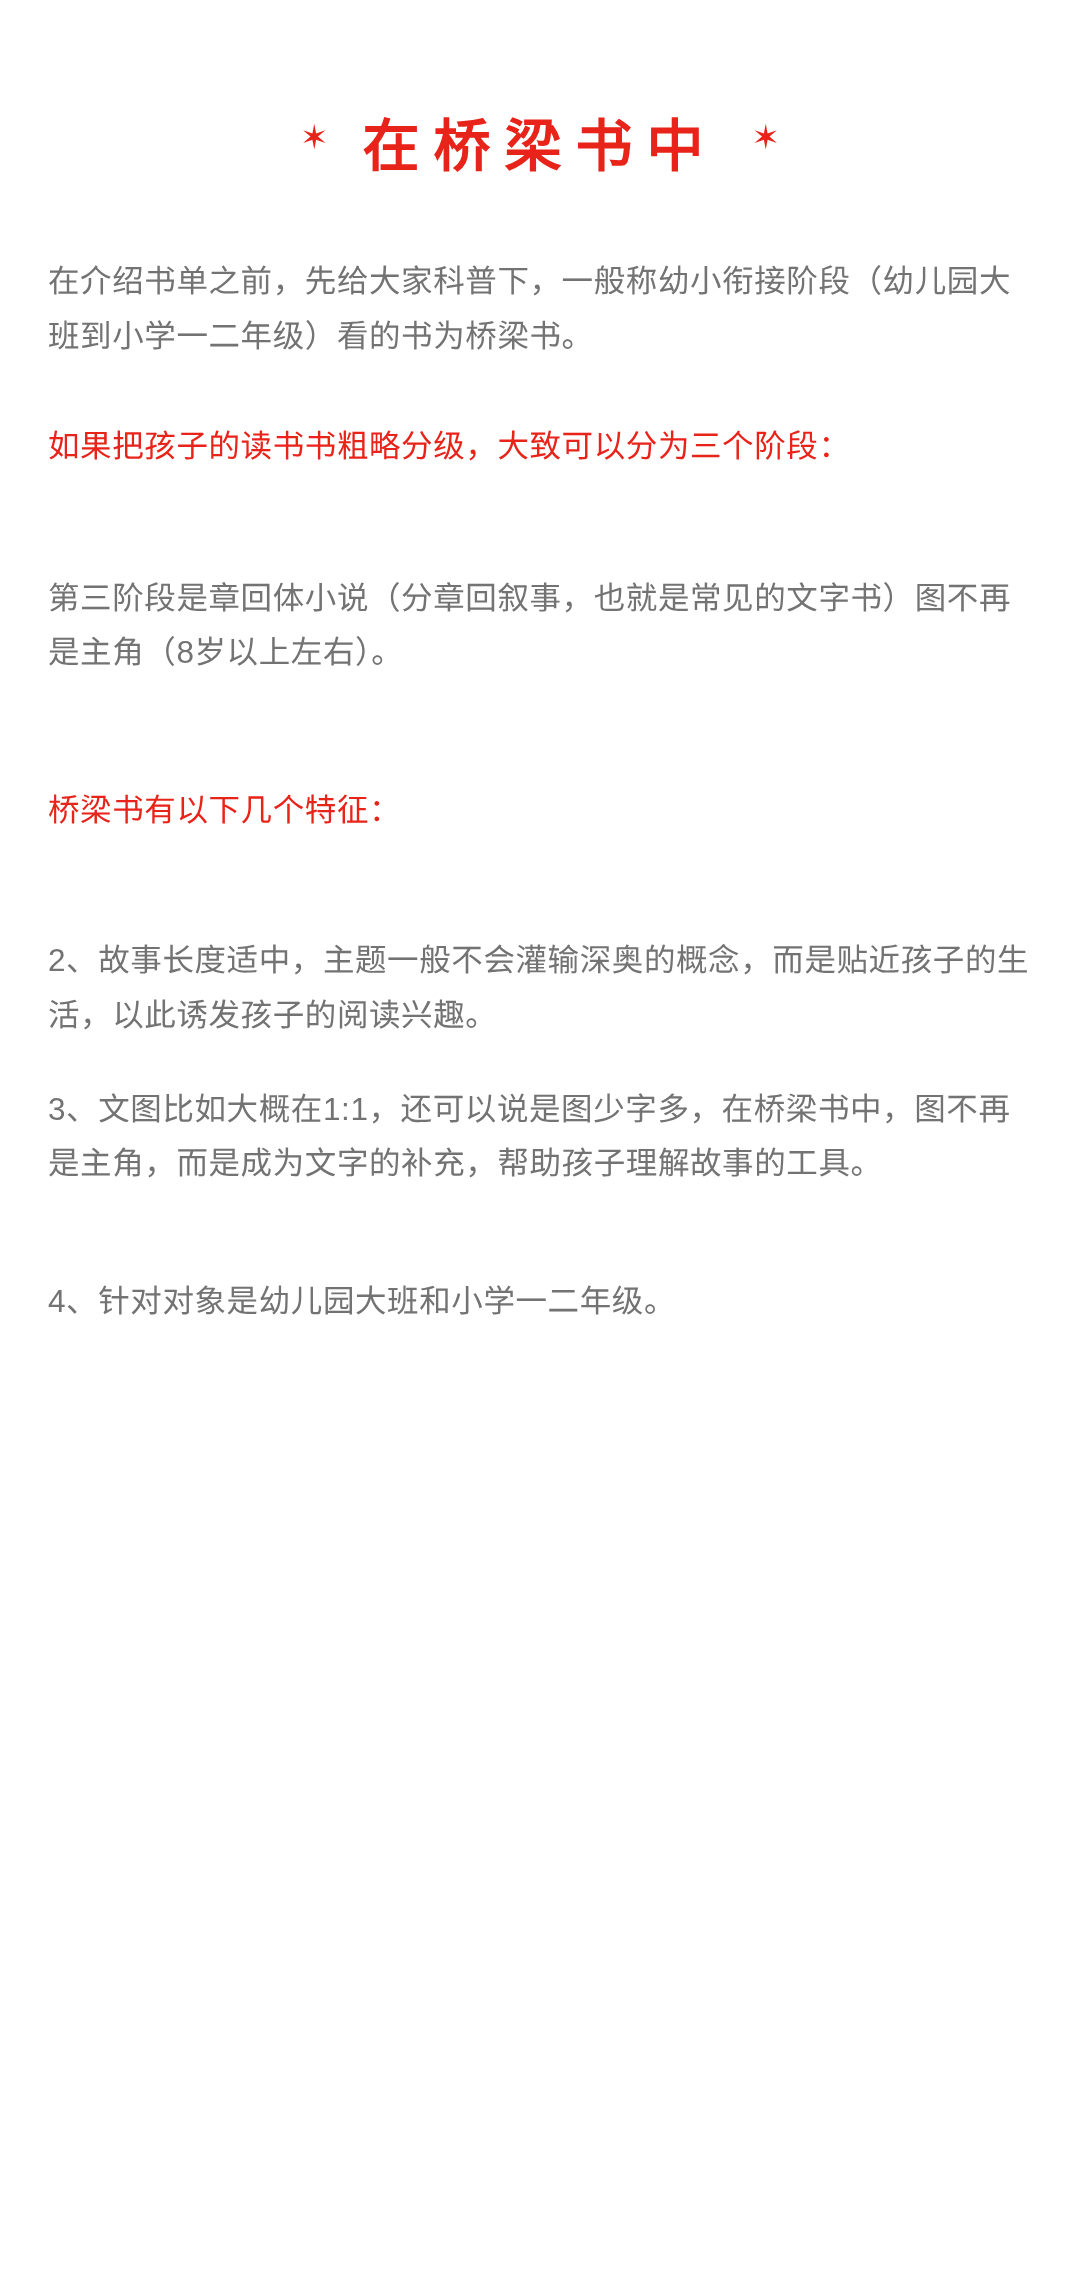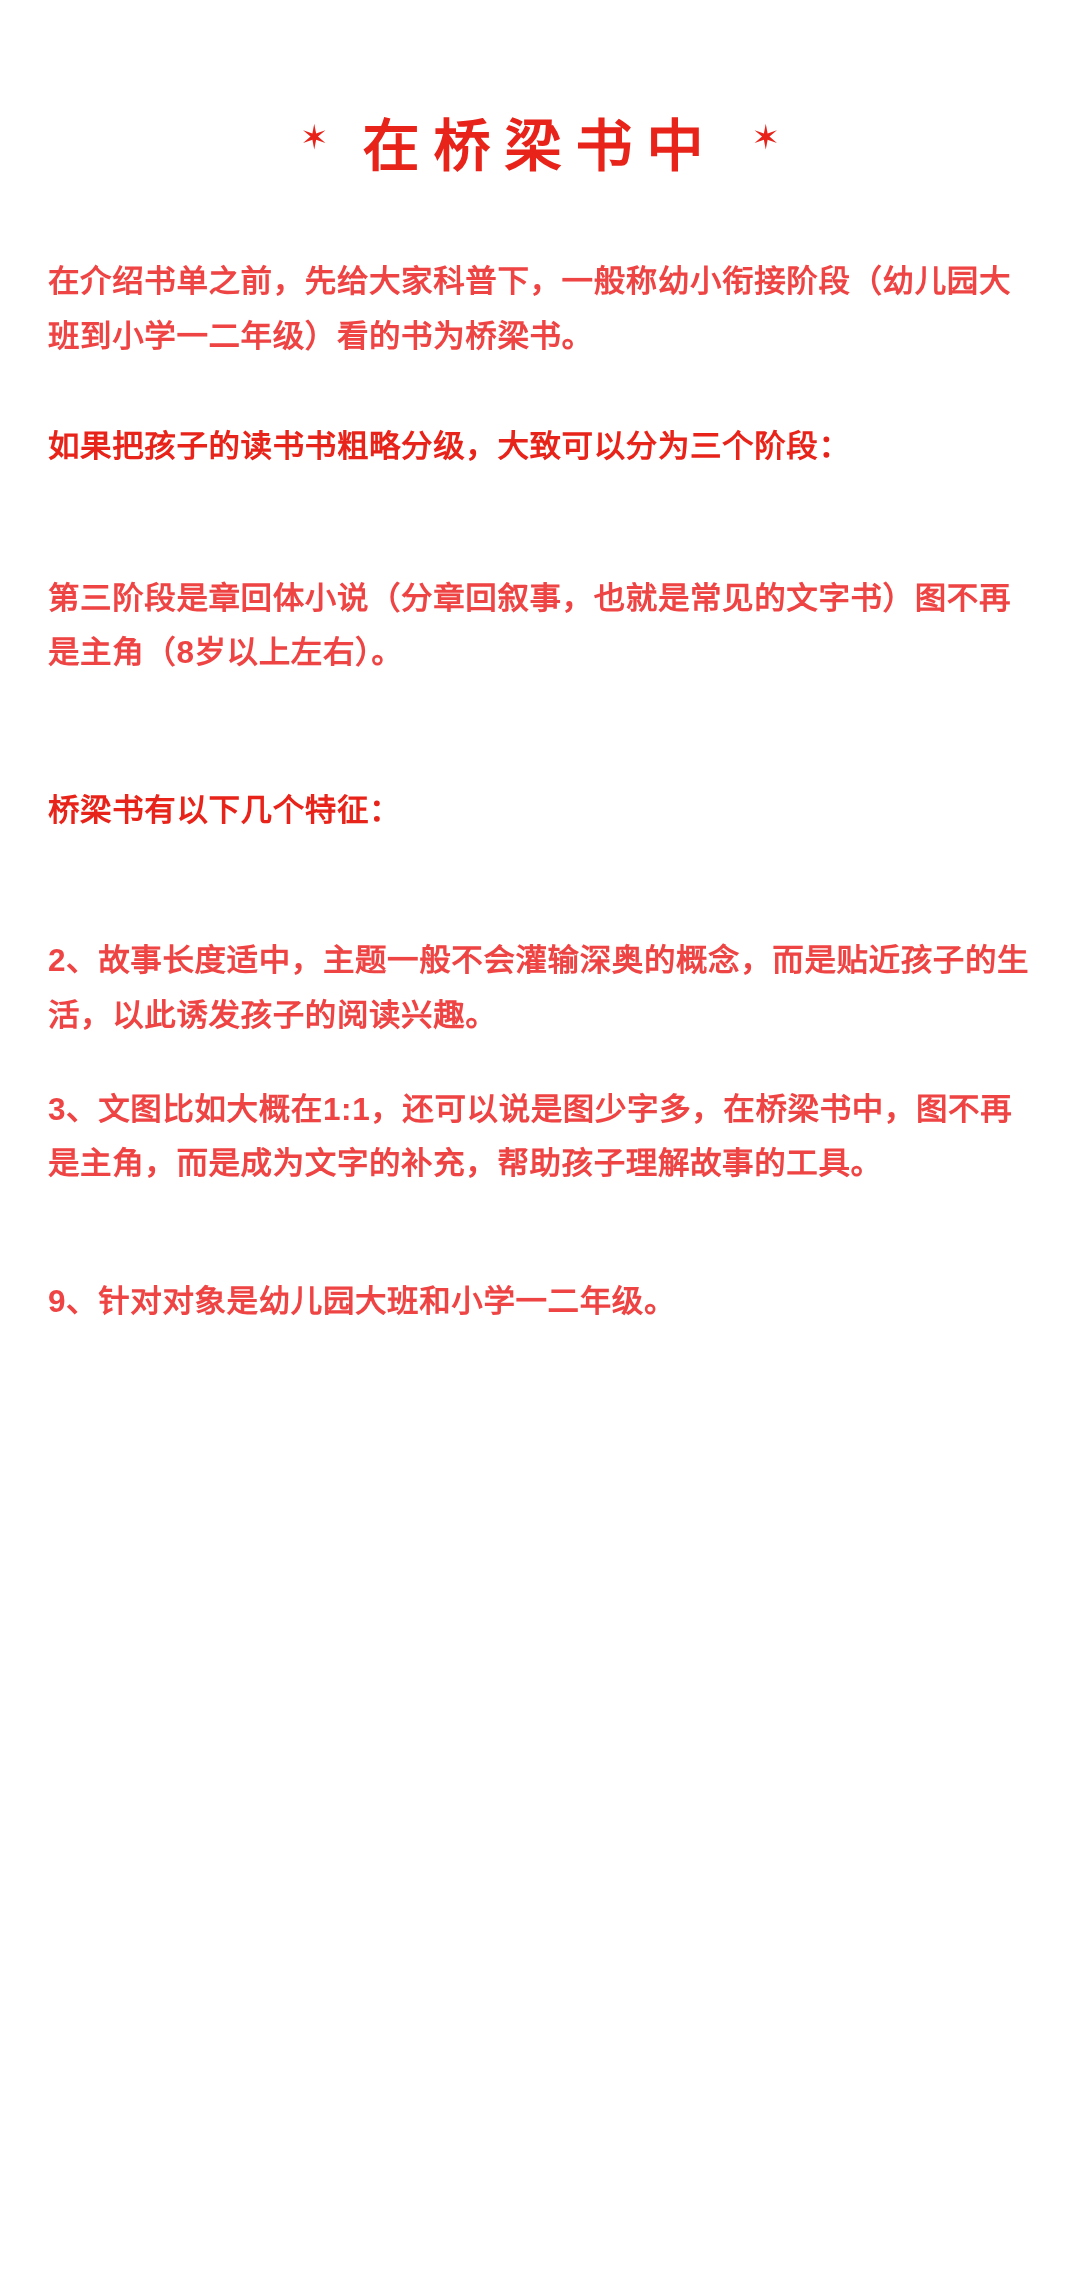--- a/index.html
+++ b/index.html
@@ -47,27 +47,26 @@
   .title .title-text {
     letter-spacing: 14px;
   }
   p {
     margin: 0;
   }
   .para {
     font-size: 31.5px;
     line-height: 1.72;
     letter-spacing: 0.6px;
-    color: #ef4444;
+    color: #737373;
     text-align: left;
-    font-weight: bold;
   }
   .para.accent {
     color: #e8241a;
-    font-weight: bold;
+    font-weight: normal;
   }
   .gap-xs { height: 18px; }
   .gap-sm { height: 40px; }
   .gap-md { height: 56px; }
   .gap-lg { height: 84px; }
   .gap-xl { height: 104px; }
 </style>
 </head>
 <body>
 
@@ -107,15 +106,15 @@
   <div class="gap-sm"></div>
 
   <p class="para">2、故事长度适中，主题一般不会灌输深奥的概念，而是贴近孩子的生活，以此诱发孩子的阅读兴趣。</p>
 
   <div class="gap-sm"></div>
 
   <p class="para">3、文图比如大概在1:1，还可以说是图少字多，在桥梁书中，图不再是主角，而是成为文字的补充，帮助孩子理解故事的工具。</p>
 
   <div class="gap-lg"></div>
 
-  <p class="para">9、针对对象是幼儿园大班和小学一二年级。</p>
+  <p class="para">4、针对对象是幼儿园大班和小学一二年级。</p>
 
 </div>
 
 </body></html>

